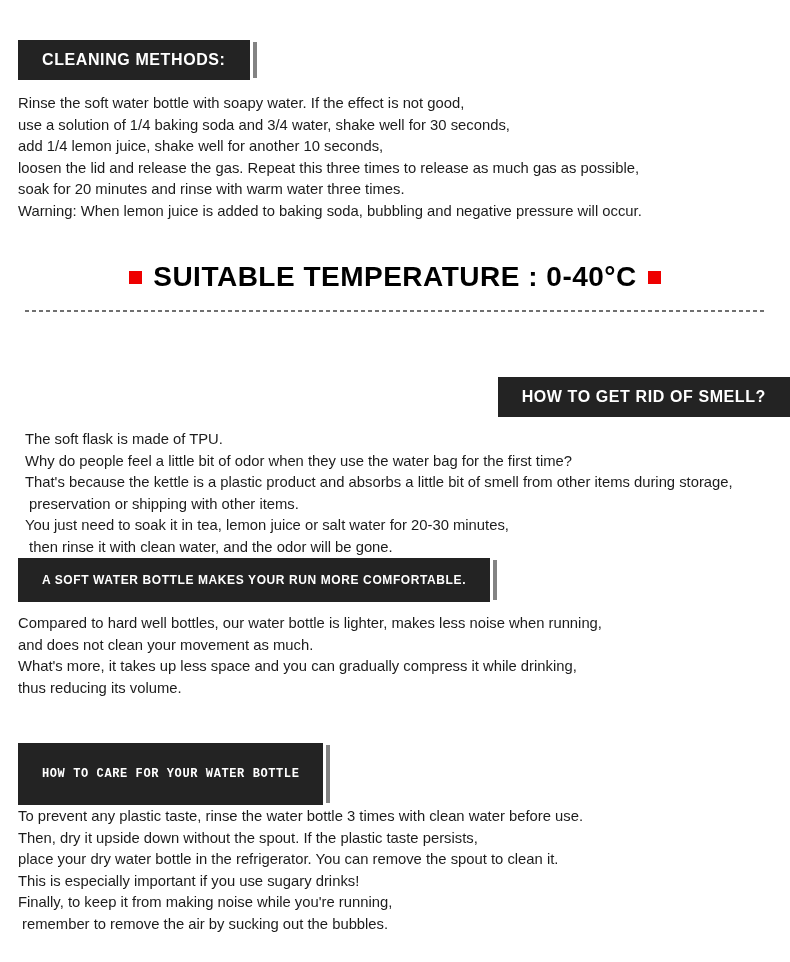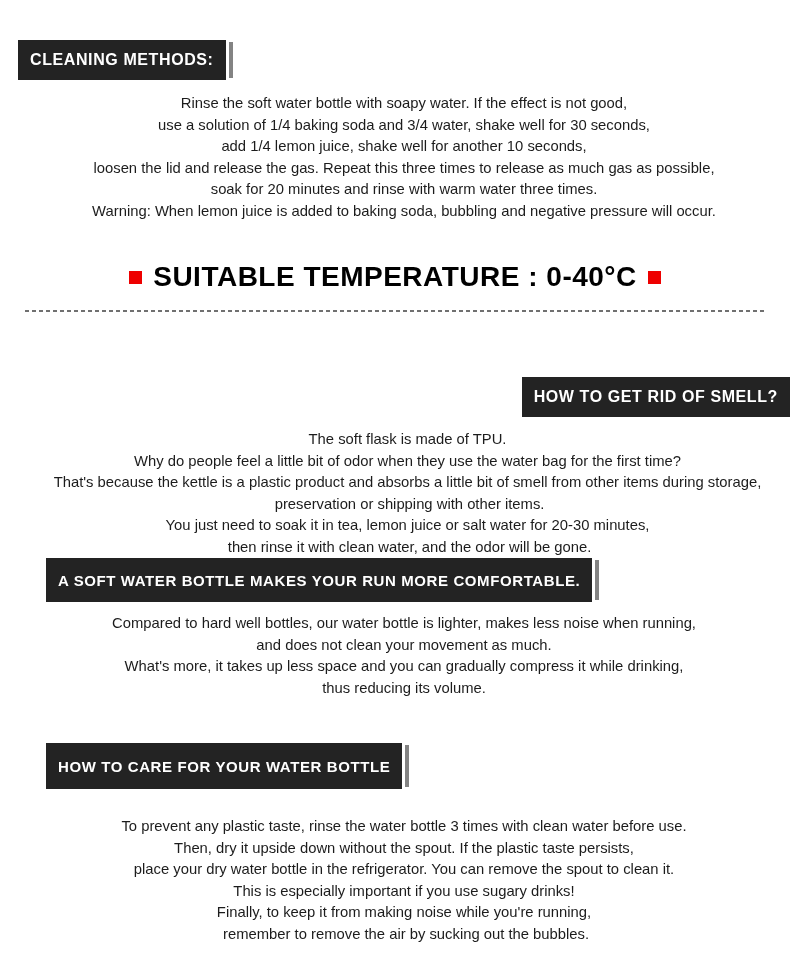--- a/index.html
+++ b/index.html
@@ -16,54 +16,53 @@
   
   .banner-row { margin-left: 18px; }
   .banner {
     position: relative;
     display: inline-flex;
     align-items: center;
     background: #232323;
     color: #ffffff;
     font-weight: bold;
     letter-spacing: 0.6px;
-    padding: 0 12px;
+    padding: 0 24px;
     white-space: pre;
   }
   .banner::after { 
     content: "";
     position: absolute;
     top: 2px;
     bottom: 2px;
     right: -7px;
     width: 4px;
     background: #5a5a5a;
     opacity: 0.75;
   }
   .b-sm { height: 40px; font-size: 16px; }
-  .b-lg { height: 44px; font-size: 15px; margin-left: 28px; }
+  .b-lg { height: 44px; font-size: 12px; }
   .row-cleaning { margin-top: 40px; }
   .row-smell    { margin-top: 65px; text-align: right; }
   .row-comfort  { margin-top: 0px; }
   .row-care     { margin-top: 44px; }
-  .row-care .banner { height: 46px; }
+  .row-care .banner { height: 62px; font-family: Liberation Mono, monospace; }
 
   
   .para {
     margin-left: 18px;
     font-size: 14.8px;
     line-height: 21.5px;
     white-space: pre;
     color: #1c1c1c;
-    text-align: center;
   }
   .p-cleaning { margin-top: 13px; }
   .p-smell    { margin-top: 12px; margin-left: 25px; }
   .p-comfort  { margin-top: 11px; }
-  .p-care     { margin-top: 27px; }
+  .p-care     { margin-top: 1px; }
 
   
   .temp-heading {
     margin-top: 40px;
     height: 30px;
     line-height: 30px;
     text-align: center;
     color: #000000;
     font-weight: bold;
     font-size: 28px;

